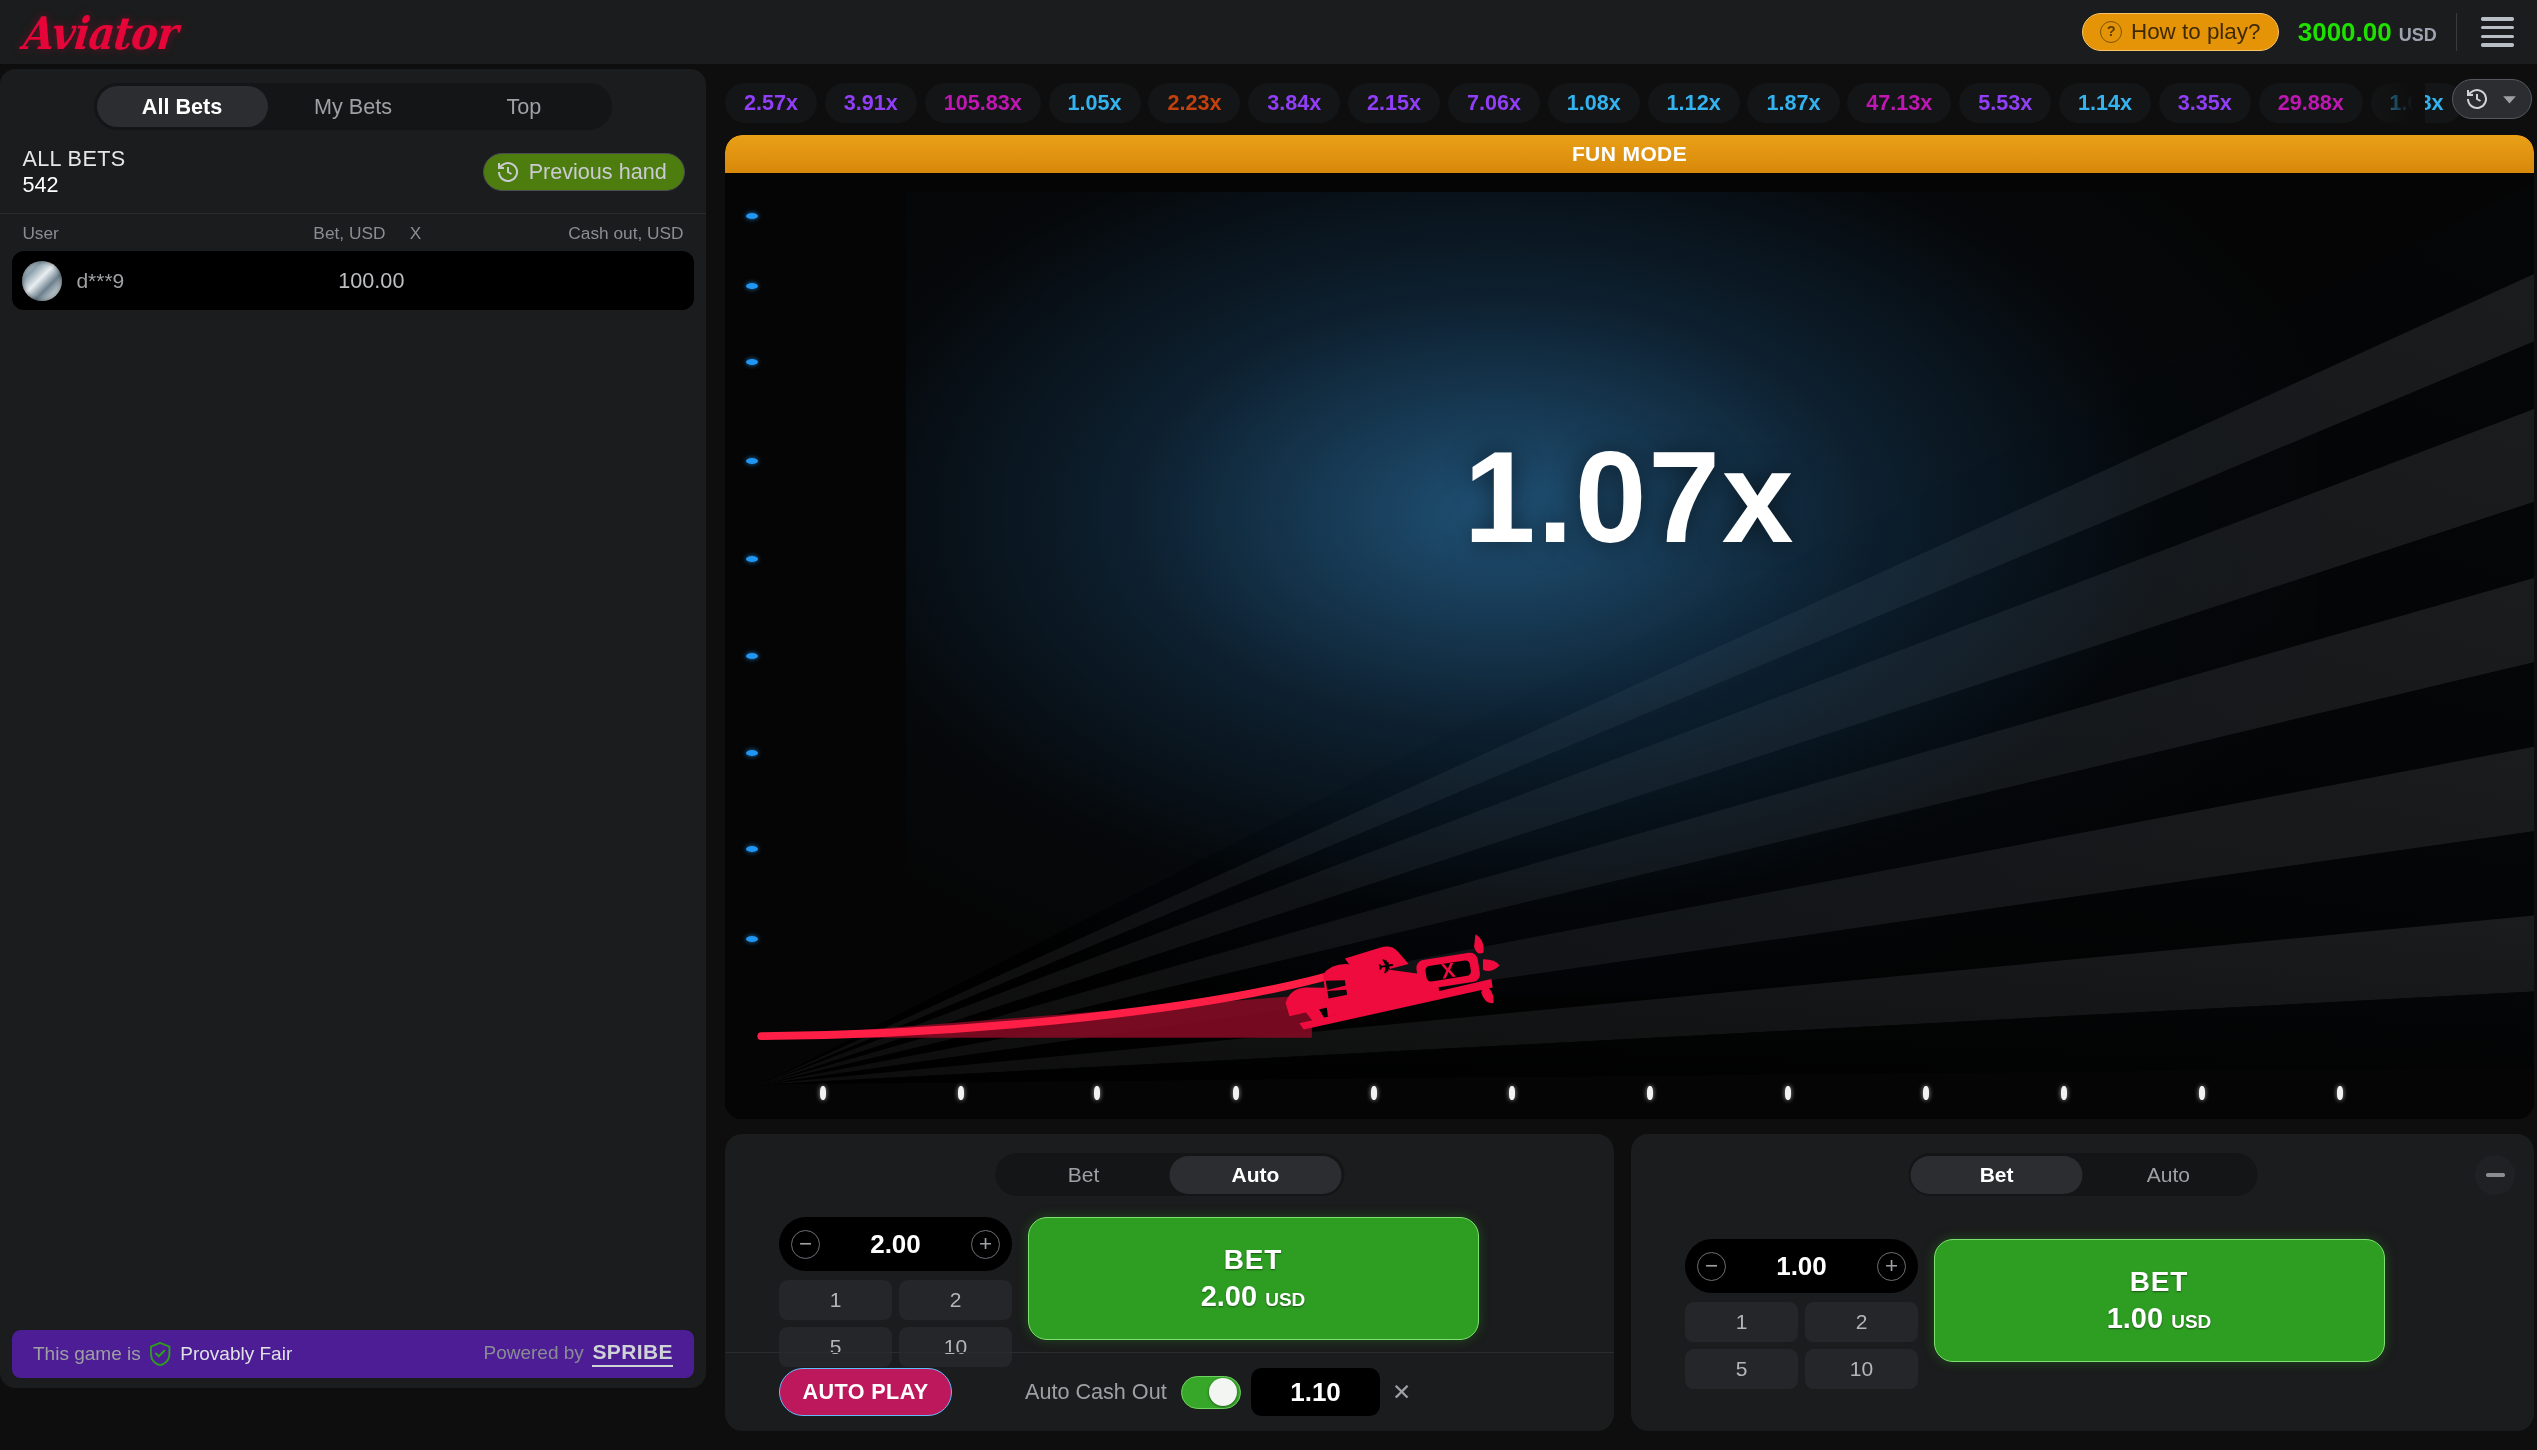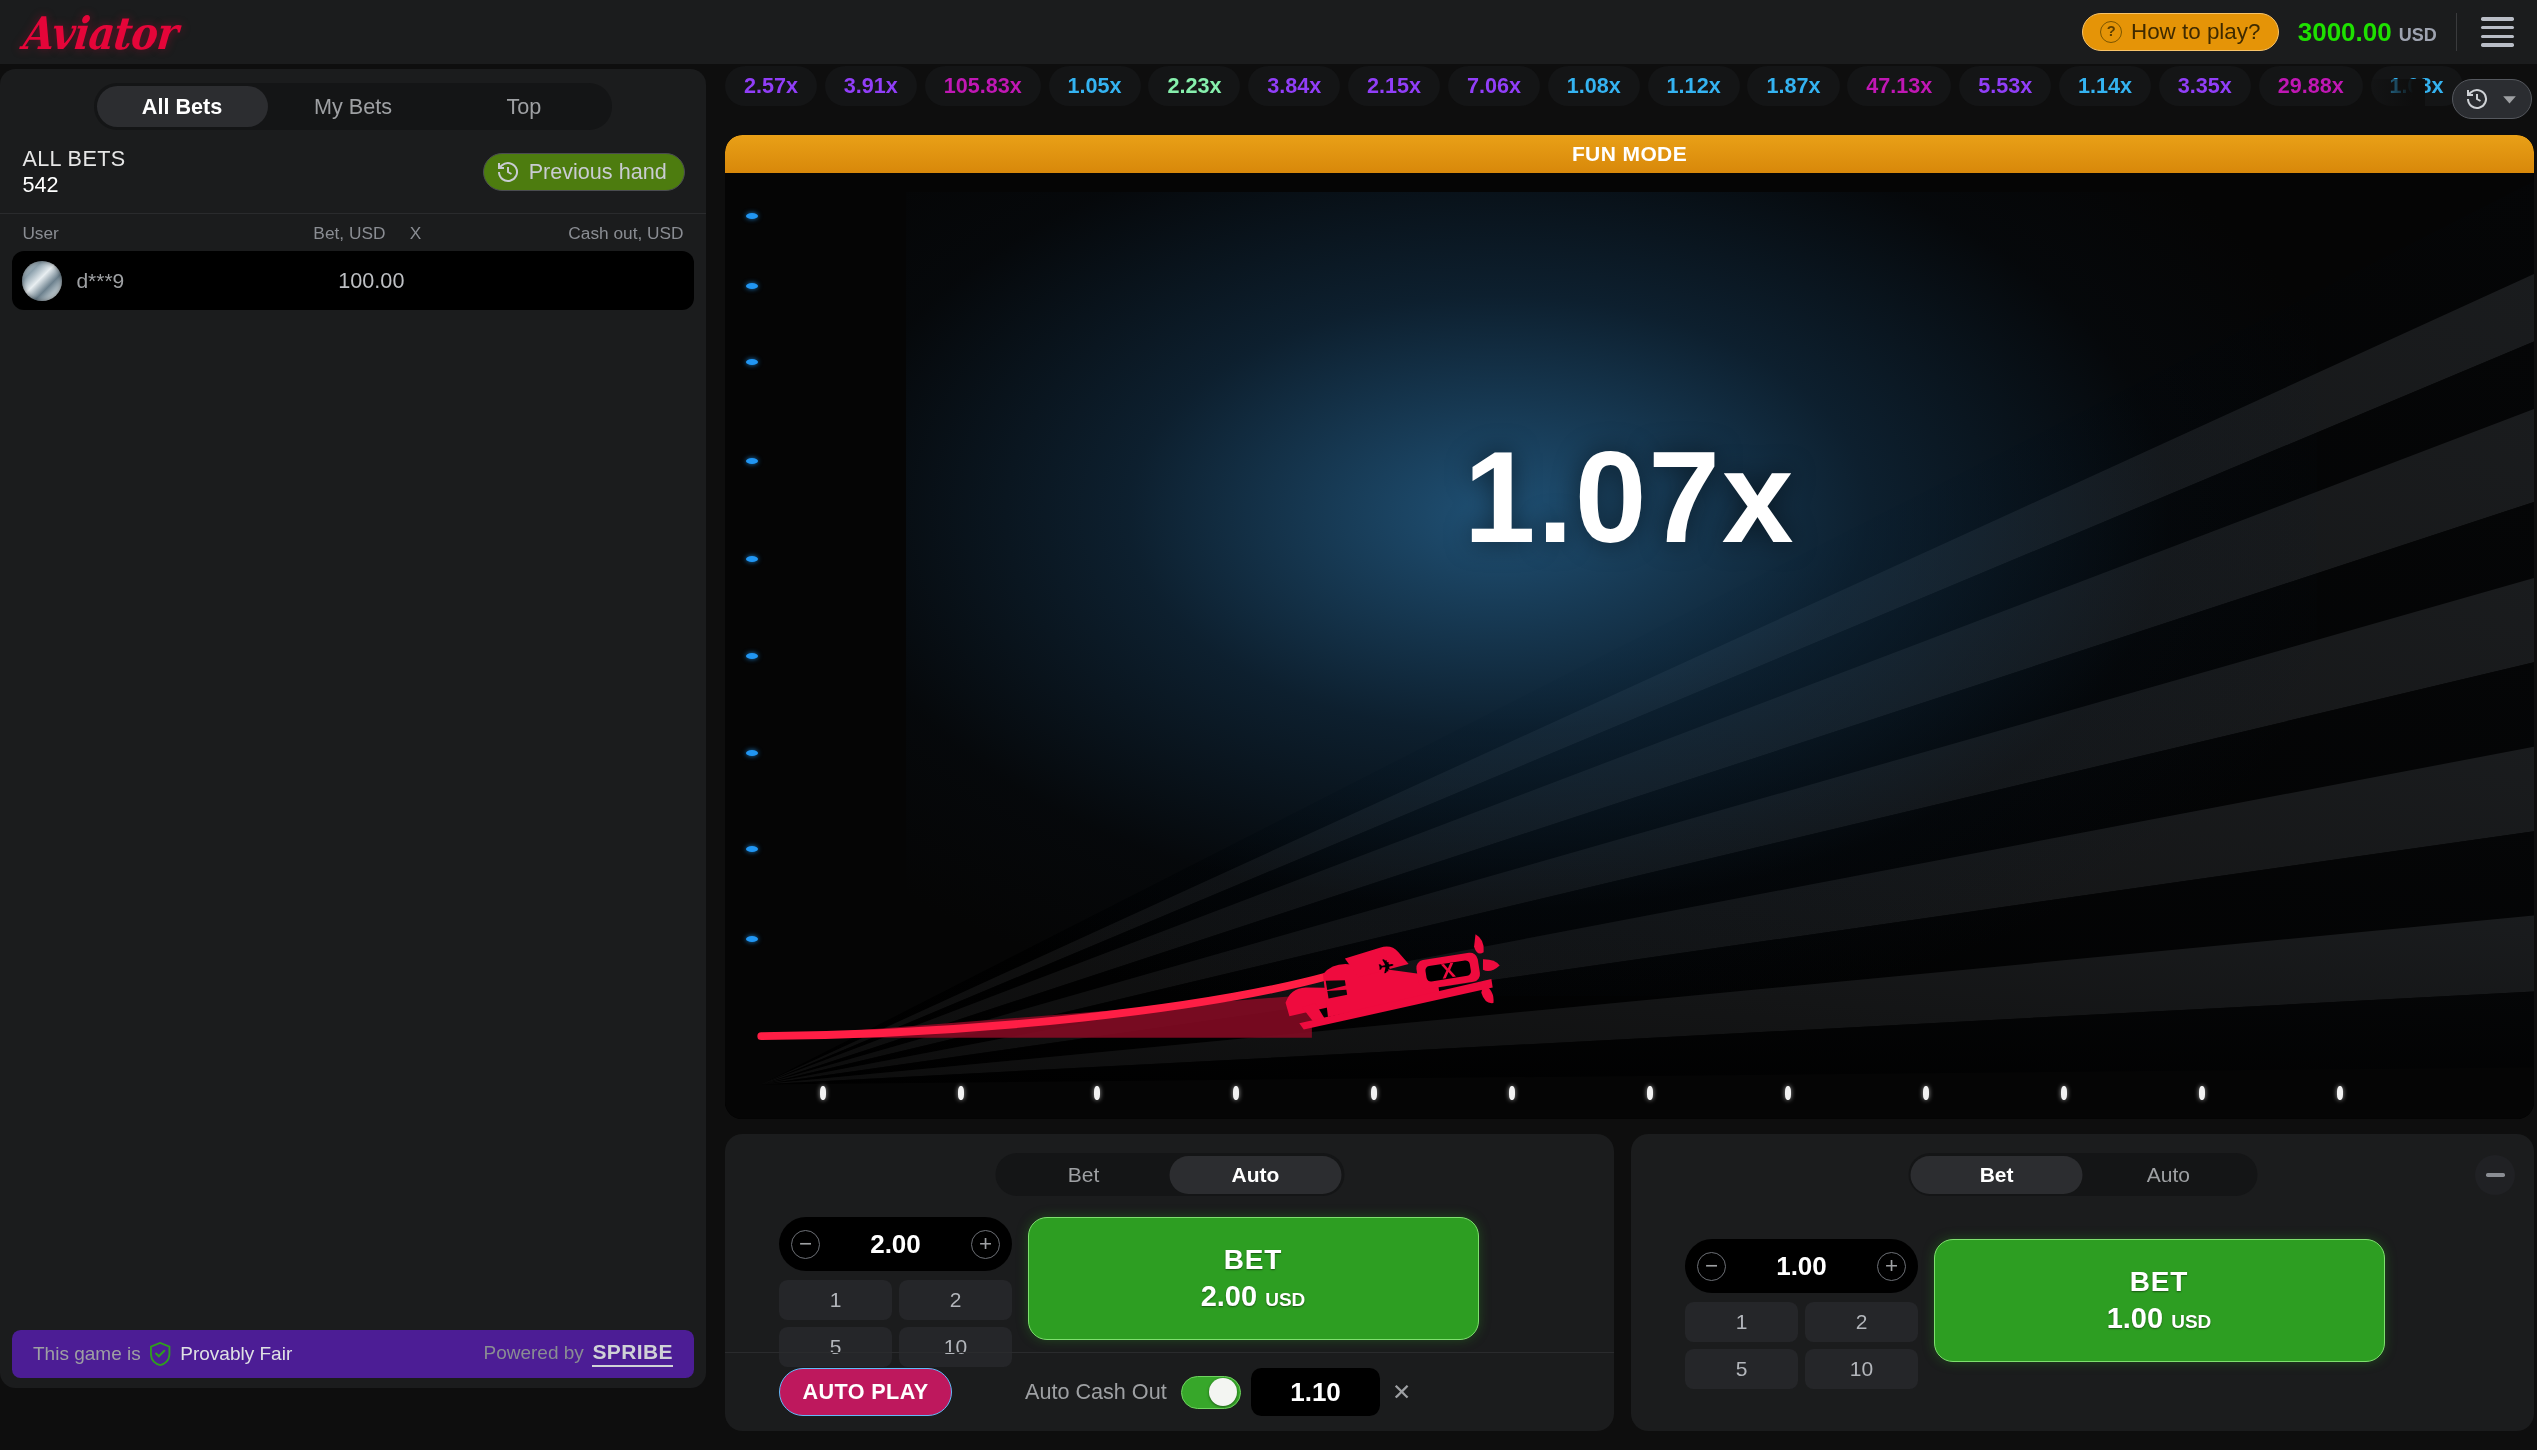--- a/index.html
+++ b/index.html
@@ -117,21 +117,21 @@
   #footer-bar .fair .pf { font-size: 19px; color: #dfe1e4; }
   #footer-bar .powered { margin-left: auto; display: flex; align-items: baseline; gap: 8.6px; }
   #footer-bar .powered .pb { font-size: 19px; color: #8a8d93; }
   #footer-bar .powered .sp {
     font-size: 21px; color: #cfd2d6; font-weight: bold; letter-spacing: 0.4px;
     border-bottom: 2.6px solid #cfd2d6; padding-bottom: 0.9px;
   }
 
   
   #history {
-    position: absolute; left: 725px; top: 62px; width: 1809px; height: 47px;
+    position: absolute; left: 725px; top: 79px; width: 1809px; height: 47px;
     display: flex; align-items: center; gap: 7.8px; overflow: hidden;
   }
   .mult {
     flex: none; height: 40px; line-height: 40px; padding: 0 19px;
     background: #141516; border-radius: 20px;
     font-size: 21.6px; font-weight: bold;
   }
   #hist-tools {
     position: absolute; right: 5.2px; top: 79px; height: 40px;
     display: flex; align-items: center; gap: 10.4px;
@@ -341,21 +341,21 @@
       <span class="sp">SPRIBE</span>
     </div>
   </div>
 </div>
 
 <div id="history">
     <div class="mult" style="color: rgb(145, 62, 248);">2.57x</div>
     <div class="mult" style="color: rgb(145, 62, 248);">3.91x</div>
     <div class="mult" style="color: rgb(192, 23, 180);">105.83x</div>
     <div class="mult" style="color: rgb(52, 179, 241);">1.05x</div>
-    <div class="mult" style="color: #86efac;">2.23x</div>
+    <div class="mult" style="color: #c2410c;">2.23x</div>
     <div class="mult" style="color: rgb(145, 62, 248);">3.84x</div>
     <div class="mult" style="color: rgb(145, 62, 248);">2.15x</div>
     <div class="mult" style="color: rgb(145, 62, 248);">7.06x</div>
     <div class="mult" style="color: rgb(52, 179, 241);">1.08x</div>
     <div class="mult" style="color: rgb(52, 179, 241);">1.12x</div>
     <div class="mult" style="color: rgb(52, 179, 241);">1.87x</div>
     <div class="mult" style="color: rgb(192, 23, 180);">47.13x</div>
     <div class="mult" style="color: rgb(145, 62, 248);">5.53x</div>
     <div class="mult" style="color: rgb(52, 179, 241);">1.14x</div>
     <div class="mult" style="color: rgb(145, 62, 248); text-align: right;">3.35x</div>

